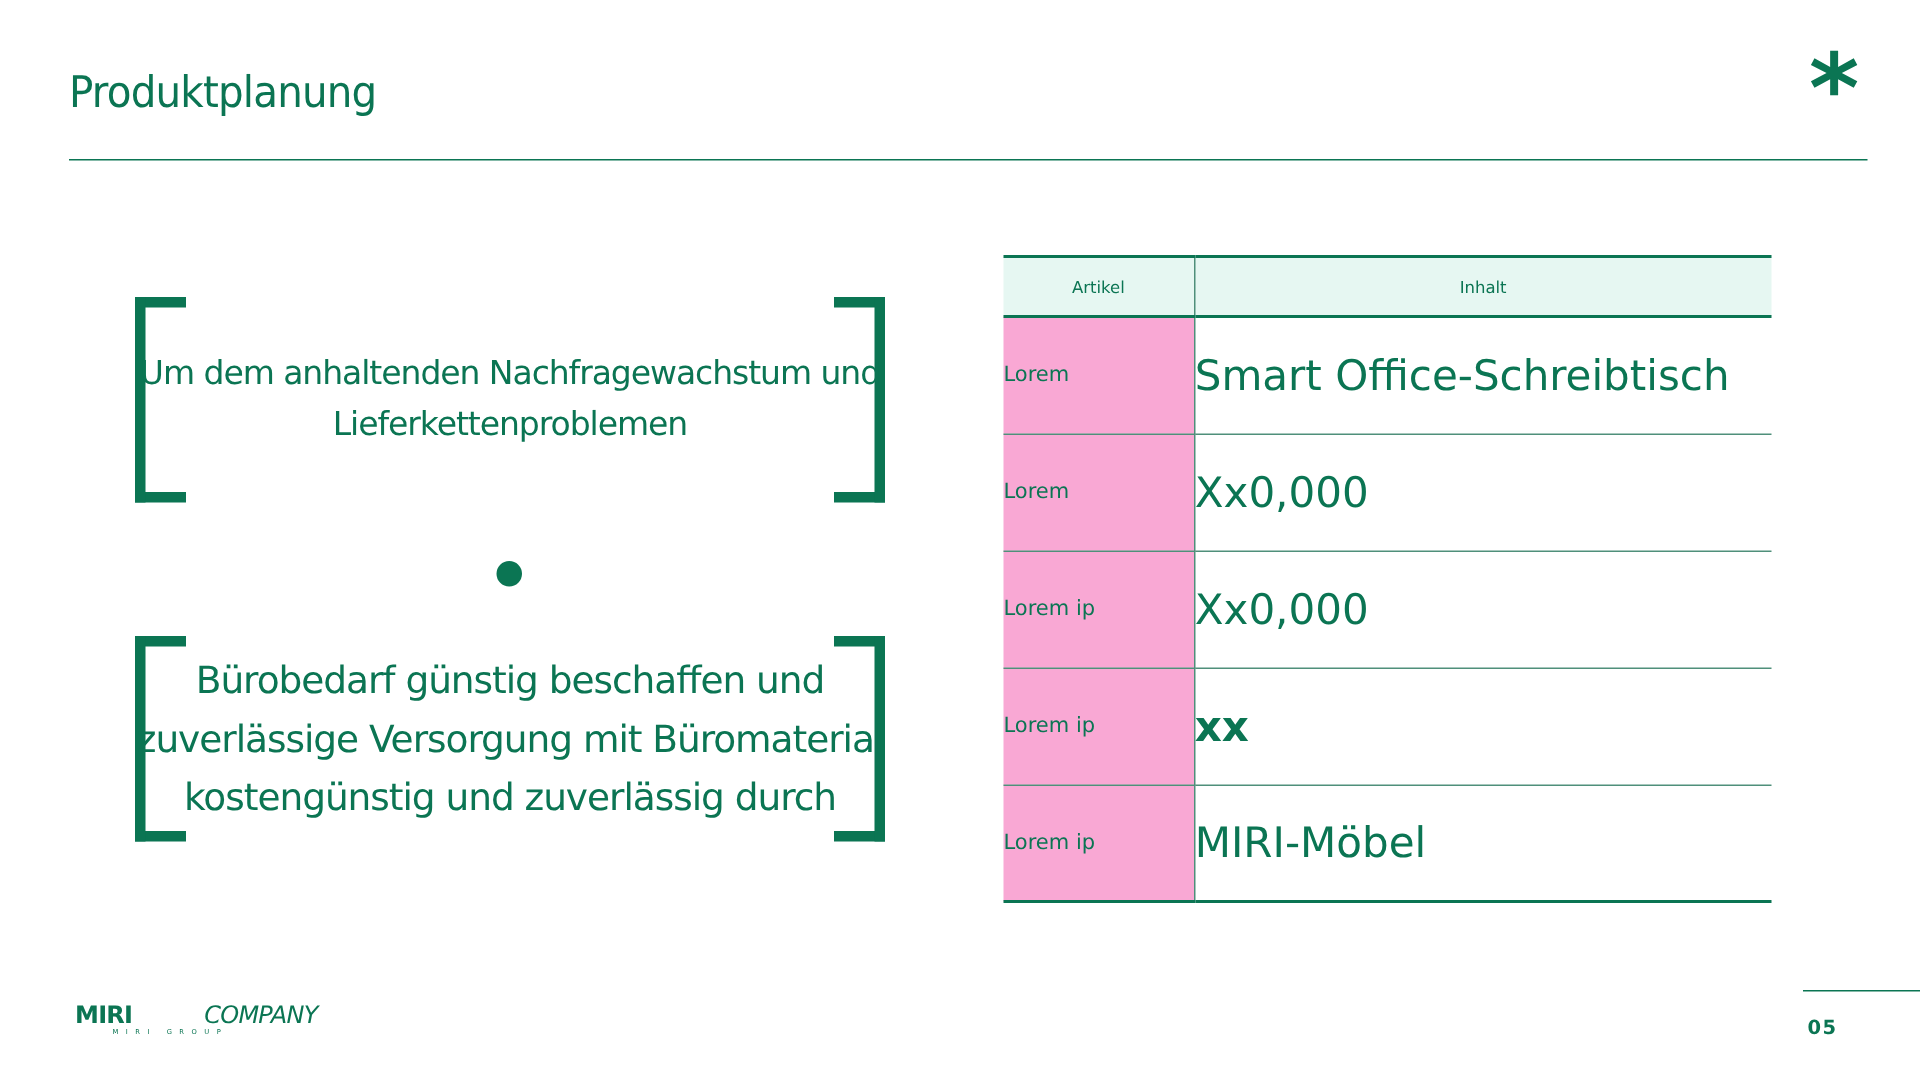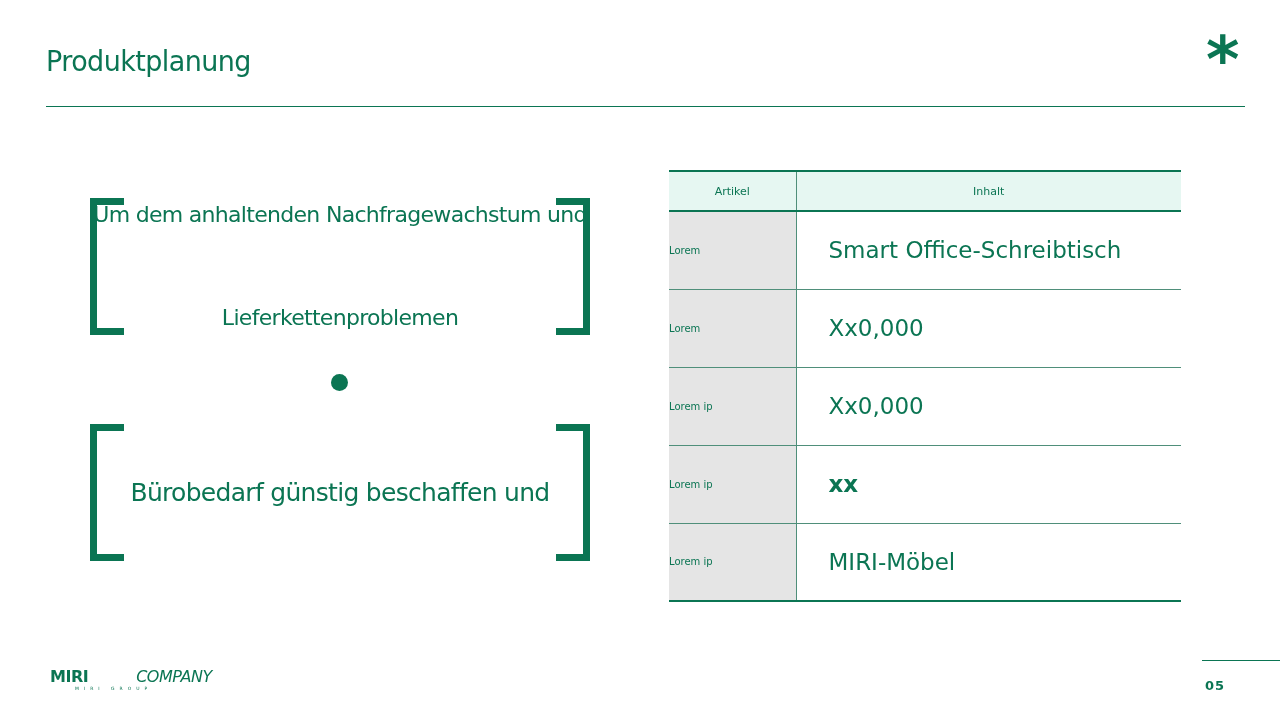--- a/index.html
+++ b/index.html
@@ -33,21 +33,21 @@
     }
     .bracket-box .br.left { left: 0; border-right: none; }
     .bracket-box .br.right { right: 0; border-left: none; }
     .bracket-text {
       position: absolute; left: -8px; right: -8px; top: 0; bottom: 0;
       display: flex; flex-direction: column; justify-content: center; align-items: center;
       text-align: center; color: #0b7553; white-space: nowrap;
       font-family: "DejaVu Sans", sans-serif;
     }
     .box1 { top: 198px; }
-    .box1 .bracket-text { font-size: 22px; line-height: 34px; letter-spacing: -0.7px; justify-content: space-between; }
+    .box1 .bracket-text { font-size: 22px; line-height: 34px; letter-spacing: -0.7px; }
     .box2 { top: 424px; }
     .box2 .bracket-text { font-size: 25px; line-height: 39px; letter-spacing: -0.7px; text-align: right; }
     .dot {
       position: absolute; left: 331px; top: 374px; width: 17px; height: 17px;
       border-radius: 50%; background: #0b7553;
     }
     table.data {
       position: absolute; left: 669px; top: 170px; width: 512px;
       border-collapse: collapse; table-layout: fixed;
       font-family: "DejaVu Sans", sans-serif;
@@ -56,23 +56,23 @@
     table.data thead tr { height: 40px; background: #e6f7f2; }
     table.data thead th {
       font-size: 11px; font-weight: normal;
       border-top: 2px solid #0b7553; border-bottom: 2px solid #0b7553;
     }
     table.data thead th.col1 { border-right: 1px solid #4f8f7a; }
     table.data tbody tr { height: 78px; }
     table.data tbody td { border-bottom: 1px solid #4f8f7a; }
     table.data tbody tr:last-child td { border-bottom: 2px solid #0b7553; }
     table.data td.artikel {
-      background: #e5e5e5; font-size: 10px; border-right: 1px solid #4f8f7a;
+      background: #f9a8d4; font-size: 14px; border-right: 1px solid #4f8f7a;
     }
-    table.data td.inhalt { font-size: 23px; background: #ffffff; padding-left: 32px; }
+    table.data td.inhalt { font-size: 28px; background: #ffffff; }
     table.data td.inhalt.bold { font-weight: bold; }
     .logo {
       position: absolute; left: 50px; top: 668px;
     }
     .logo .main {
       font-size: 16px; line-height: 18px; color: #0b7553; white-space: nowrap;
       font-family: "DejaVu Sans", sans-serif;
     }
     .logo .main .miri { font-weight: bold; letter-spacing: -0.5px; }
     .logo .main .company { font-style: italic; letter-spacing: -0.5px; margin-left: 48px; }
@@ -104,20 +104,22 @@
   </div>
 </div>
 
 <div class="dot"></div>
 
 <div class="bracket-box box2">
   <div class="br left"></div>
   <div class="br right"></div>
   <div class="bracket-text">
     <div>Bürobedarf günstig beschaffen und</div>
+    <div>zuverlässige Versorgung mit Büromaterial</div>
+    <div>kostengünstig und zuverlässig durch</div>
   </div>
 </div>
 
 <table class="data">
   <colgroup>
     <col style="width:127px">
     <col style="width:385px">
   </colgroup>
   <thead>
     <tr>

